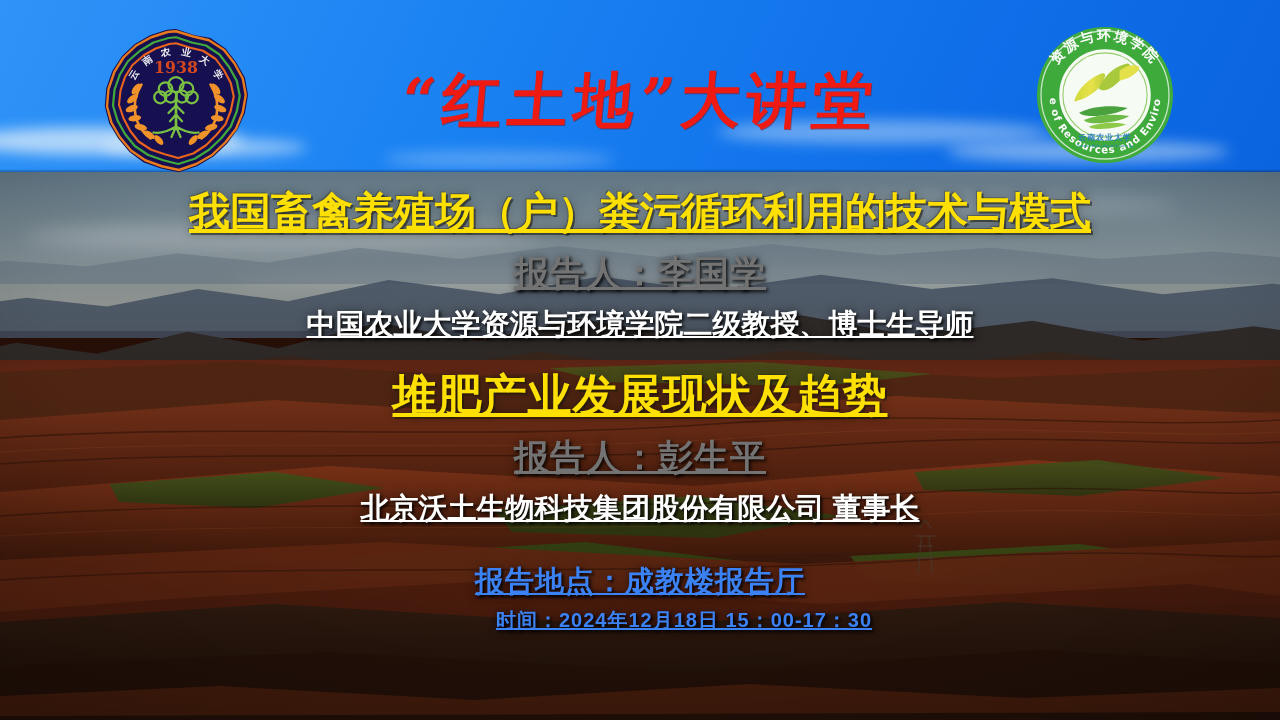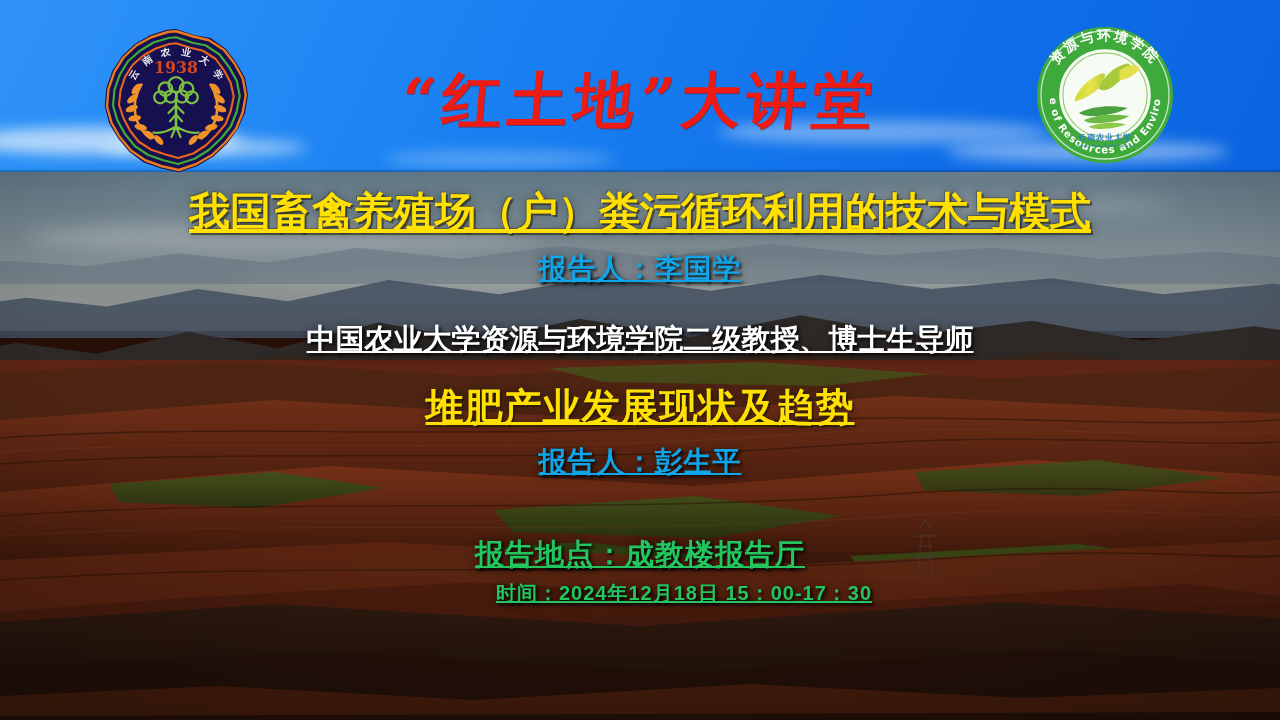--- a/index.html
+++ b/index.html
@@ -106,40 +106,39 @@
   .lec-title{
     color:#ffe000;
     font-weight:bold;
     font-size:41px;
     letter-spacing:0px;
     text-shadow:
       2px 2px 0 rgba(25,25,15,.55),
       -1px -1px 0 rgba(40,40,20,.35),
       0 0 10px rgba(0,0,0,.35);
   }
-  .lec-title.second{font-size:38px;letter-spacing:1px;}
+  .lec-title.second{font-size:44px;letter-spacing:1px;}
 
   .speaker{
-    color:#0ea5e9;
+    color:#737373;
     font-weight:bold;
-    font-size:28px;
+    font-size:35px;
     letter-spacing:1px;
     text-shadow:2px 2px 3px rgba(0,0,0,.75), 0 0 8px rgba(0,0,0,.45);
   }
   .affil{
     color:#ffffff;
     font-weight:bold;
     font-size:29px;
     letter-spacing:0px;
     text-shadow:2px 2px 3px rgba(0,0,0,.8), 0 0 9px rgba(0,0,0,.5);
-    margin-top:22px;
   }
 
   .info{
-    color:#22c55e;
+    color:#3b82f6;
     font-weight:bold;
     letter-spacing:1px;
     text-shadow:2px 2px 3px rgba(0,0,0,.85), 0 0 9px rgba(0,0,0,.55);
   }
   .info.venue{font-size:29px;}
   .info.time {font-size:20px;padding-left:44px;}
   .info.host {font-size:28px;}
 
   
   .sp-1{height:20px;}
@@ -386,20 +385,21 @@
     <div class="sp-4"></div>
     <div class="t-row affil">中国农业大学资源与环境学院二级教授、博士生导师</div>
 
     <div class="sp-3"></div>
     <div class="t-row lec-title second">堆肥产业发展现状及趋势</div>
 
     <div class="sp-5"></div>
     <div class="t-row speaker">报告人：彭生平</div>
 
     <div class="sp-4"></div>
+    <div class="t-row affil">北京沃土生物科技集团股份有限公司 董事长</div>
 
     <div class="sp-6"></div>
     <div class="t-row info venue">报告地点：成教楼报告厅</div>
 
     <div class="sp-7"></div>
     <div class="t-row info time">时间：2024年12月18日 15：00-17：30</div>
 
     <div class="sp-8"></div>
   </div>
 

